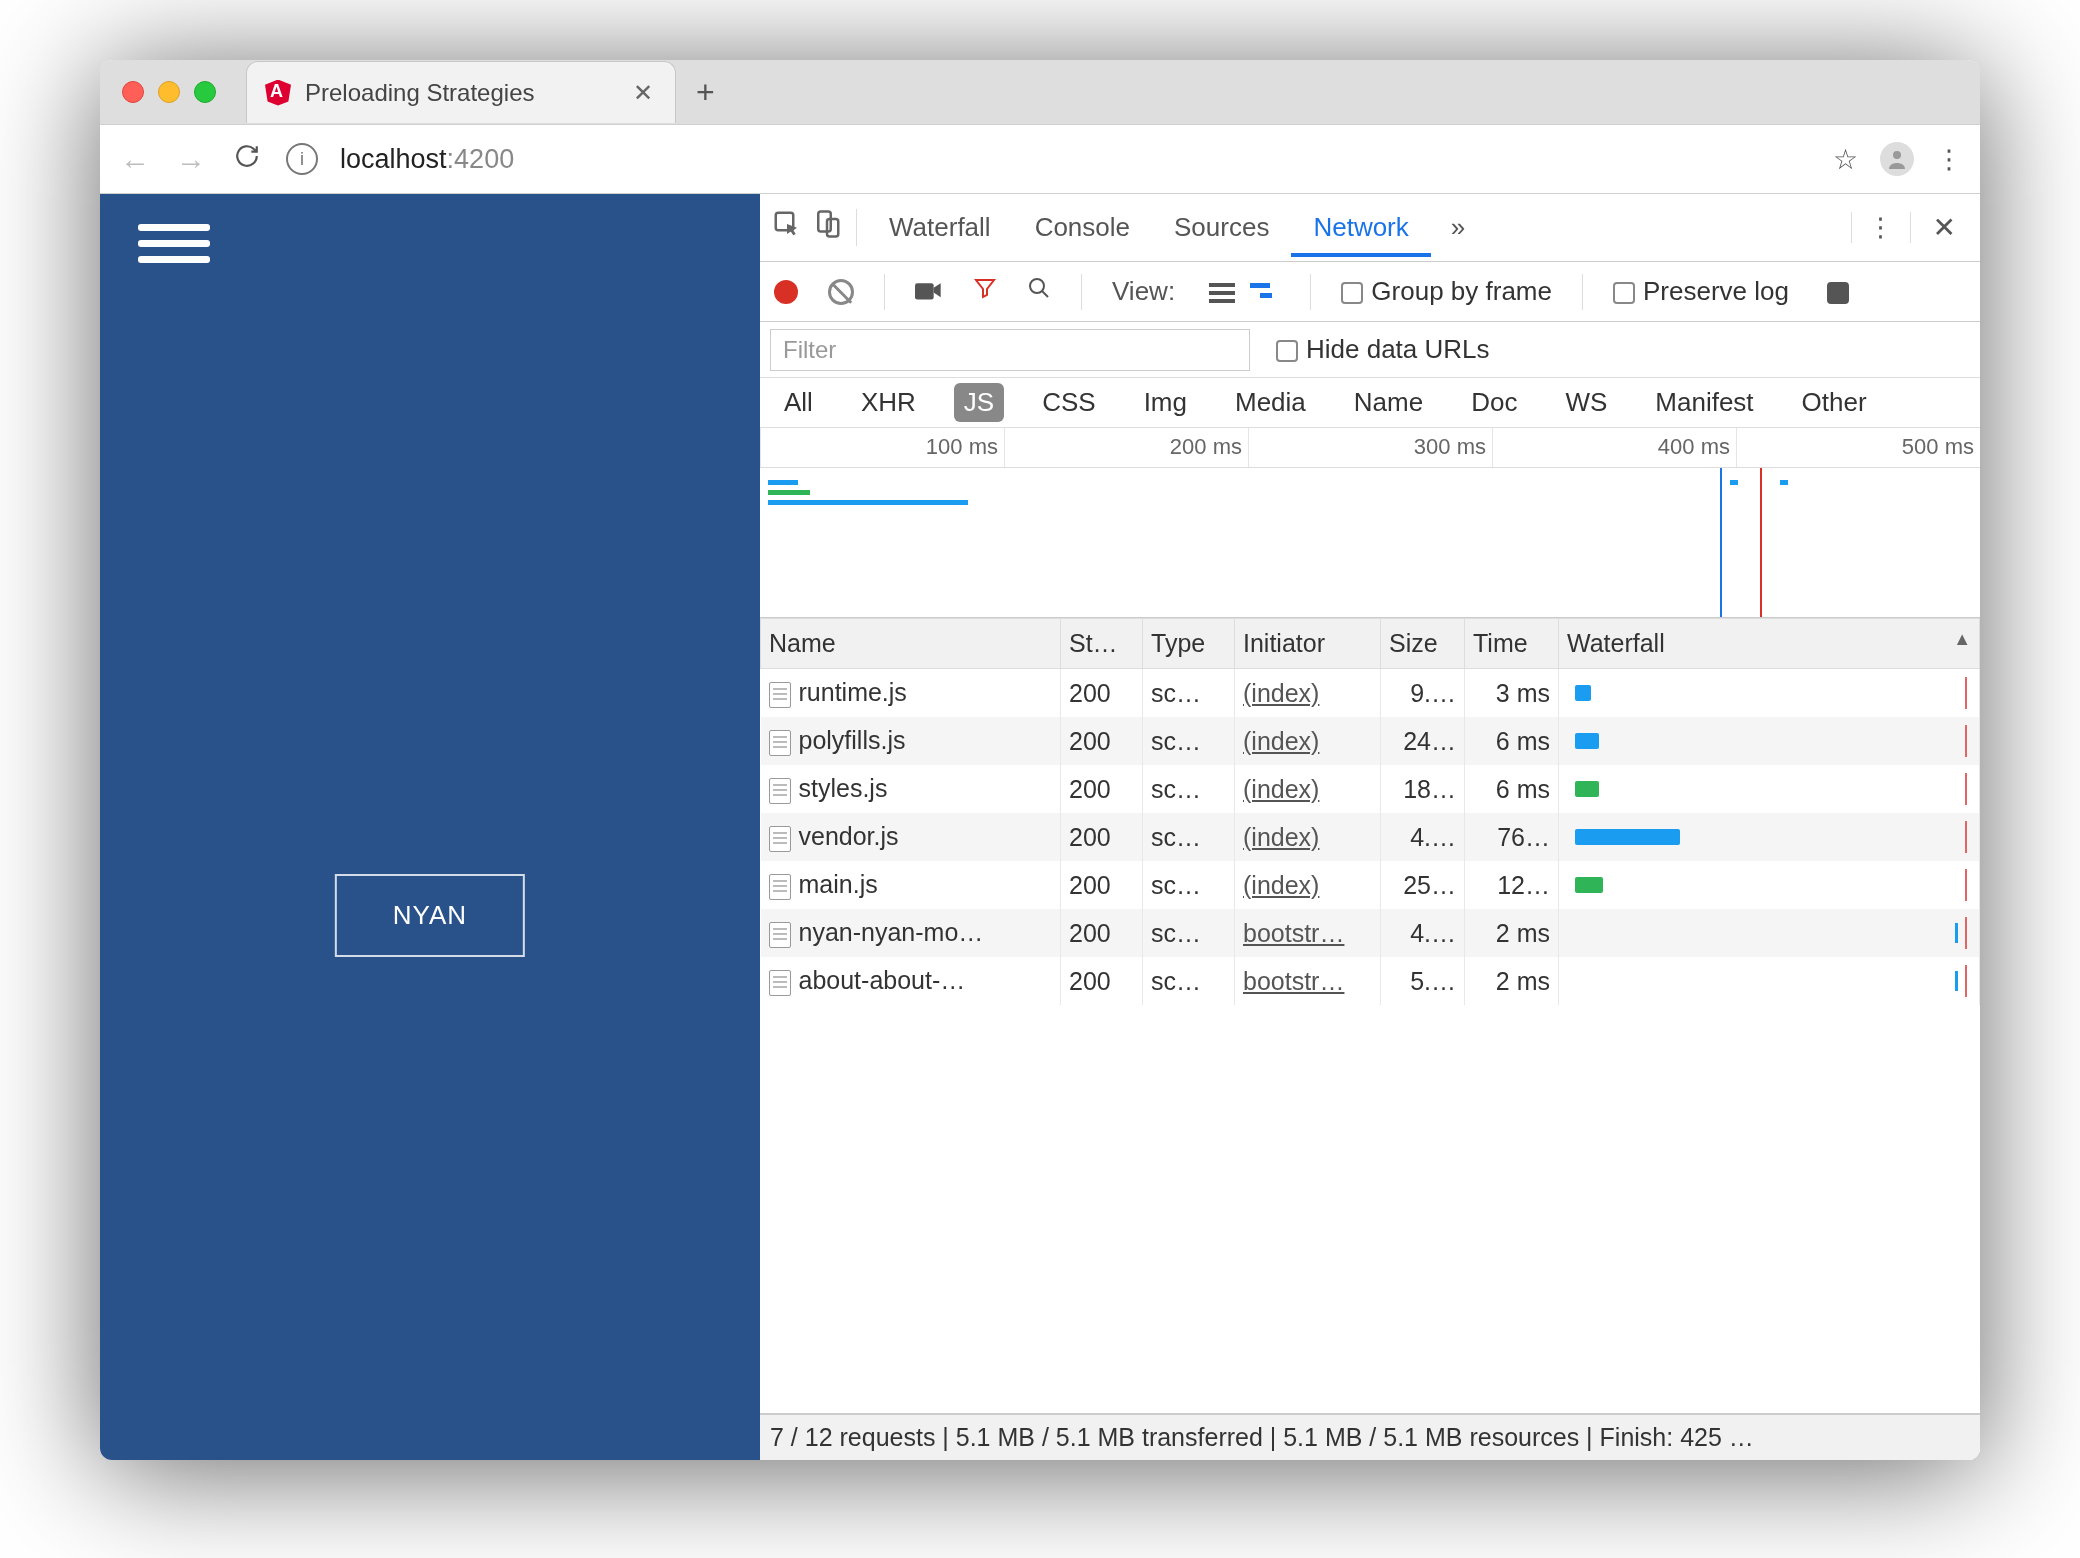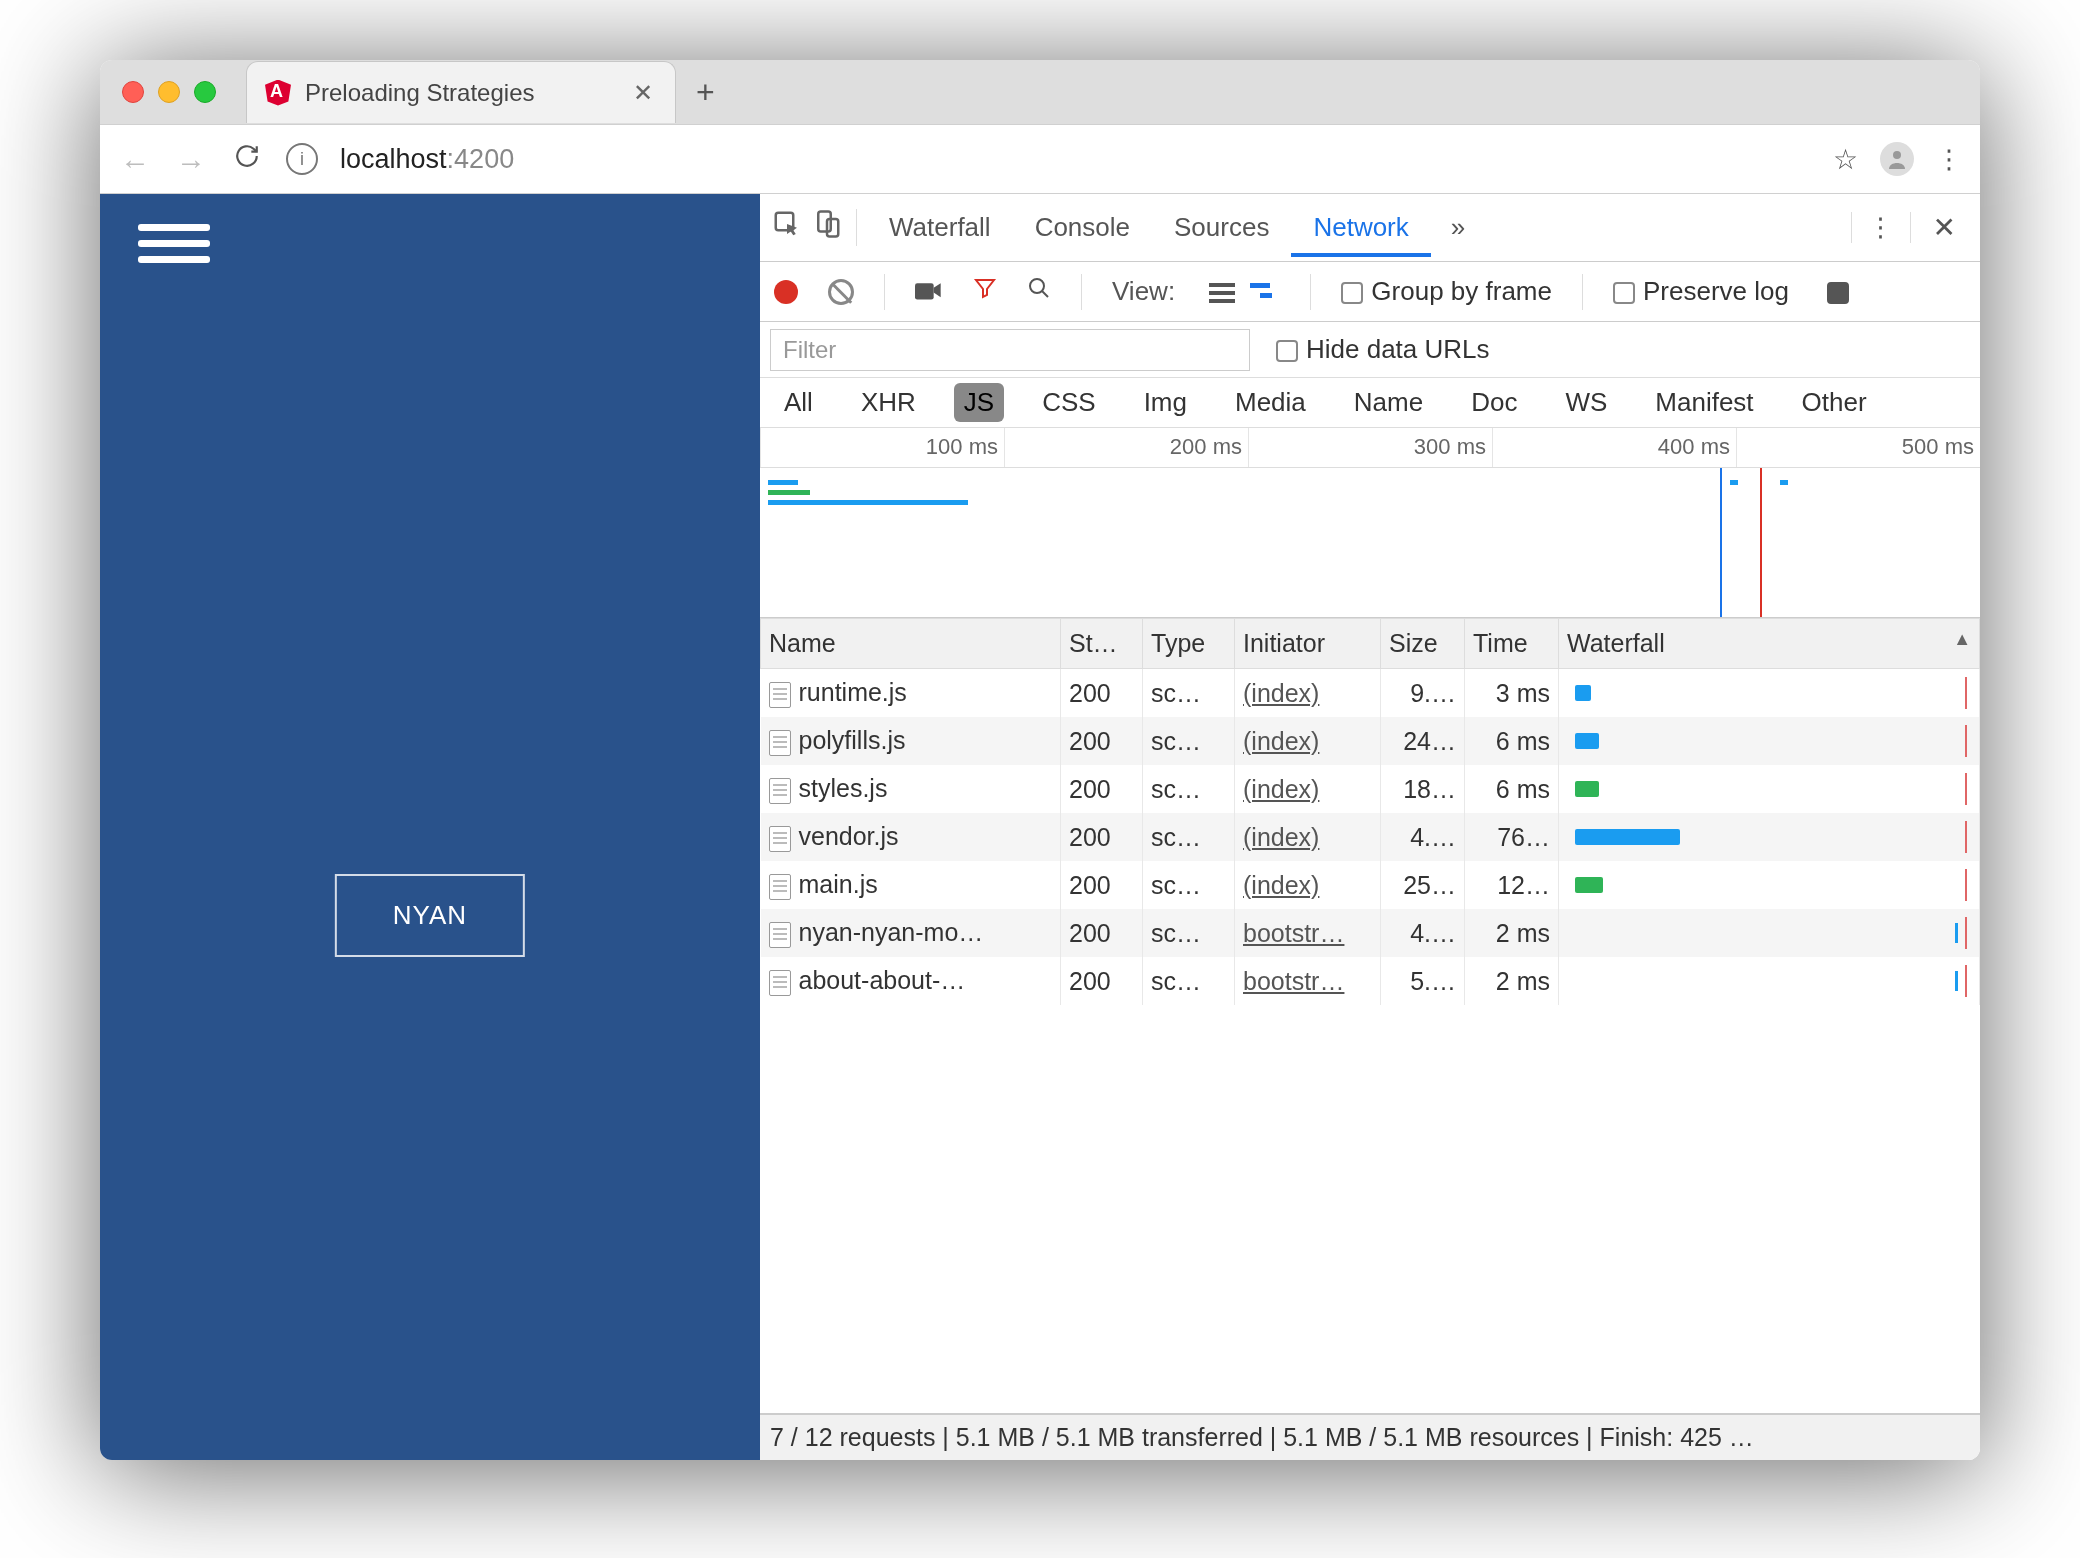--- a/index.html
+++ b/index.html
@@ -193,21 +193,21 @@
   
   .dt-typerow{
     height:50px;
     border-bottom:1px solid #ddd;
     display:flex;
     align-items:center;
     gap:28px;
     padding:0 14px;
   }
   .chip{ color:#333; cursor:pointer; padding:4px 10px; border-radius:6px;}
-  .chip.active{ background:#888; color:#000000;}
+  .chip.active{ background:#888; color:#ffffff;}
 
   
   .dt-timeline{
     height:190px;
     border-bottom:1px solid #ccc;
     position:relative;
     overflow:hidden;
   }
   .tl-ticks{
     height:40px;

